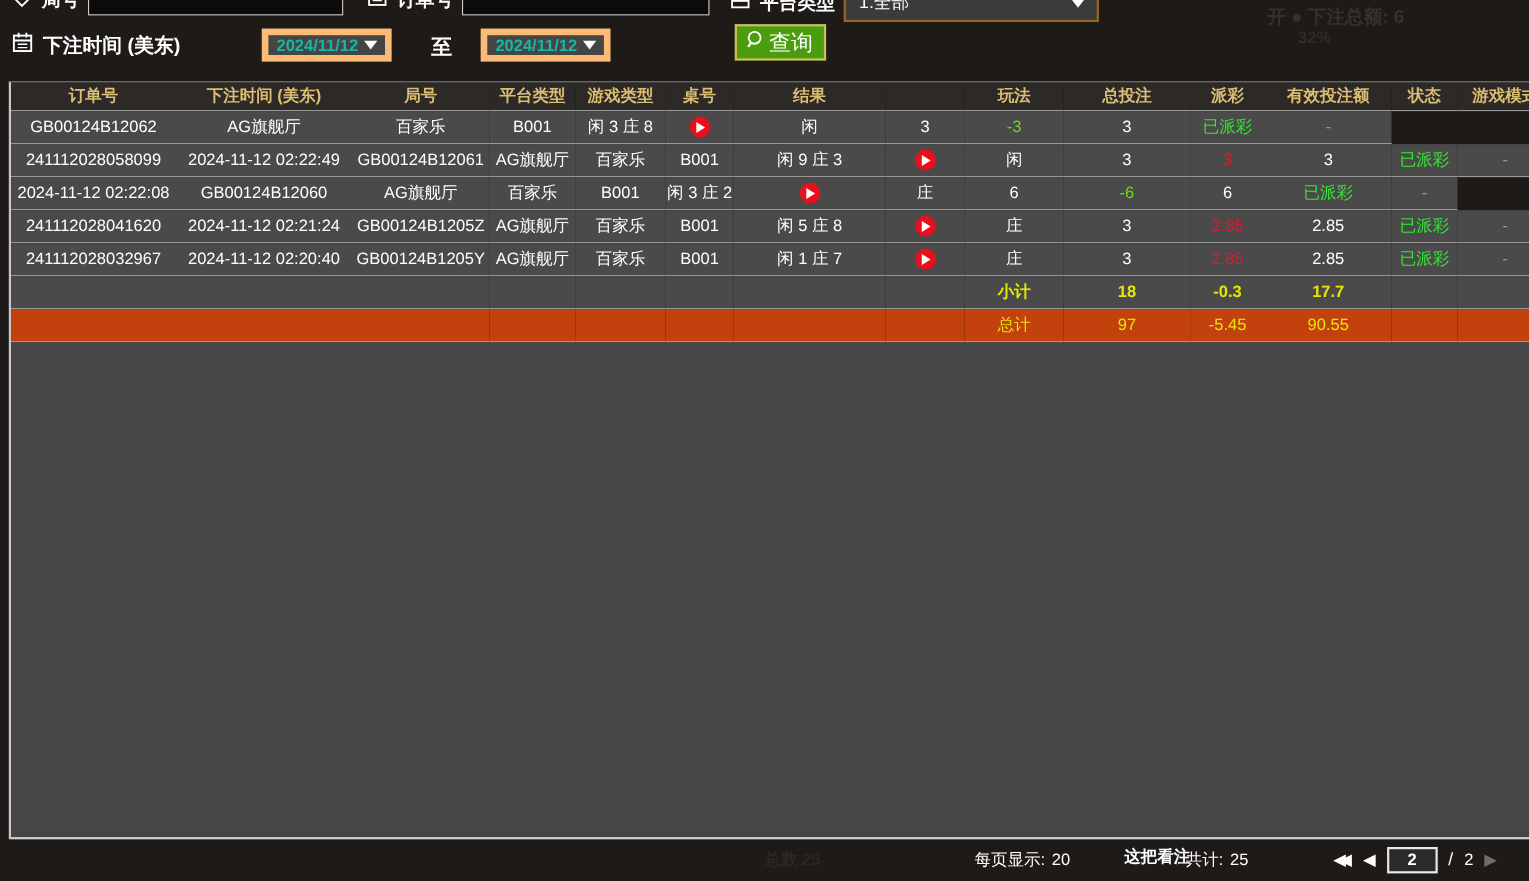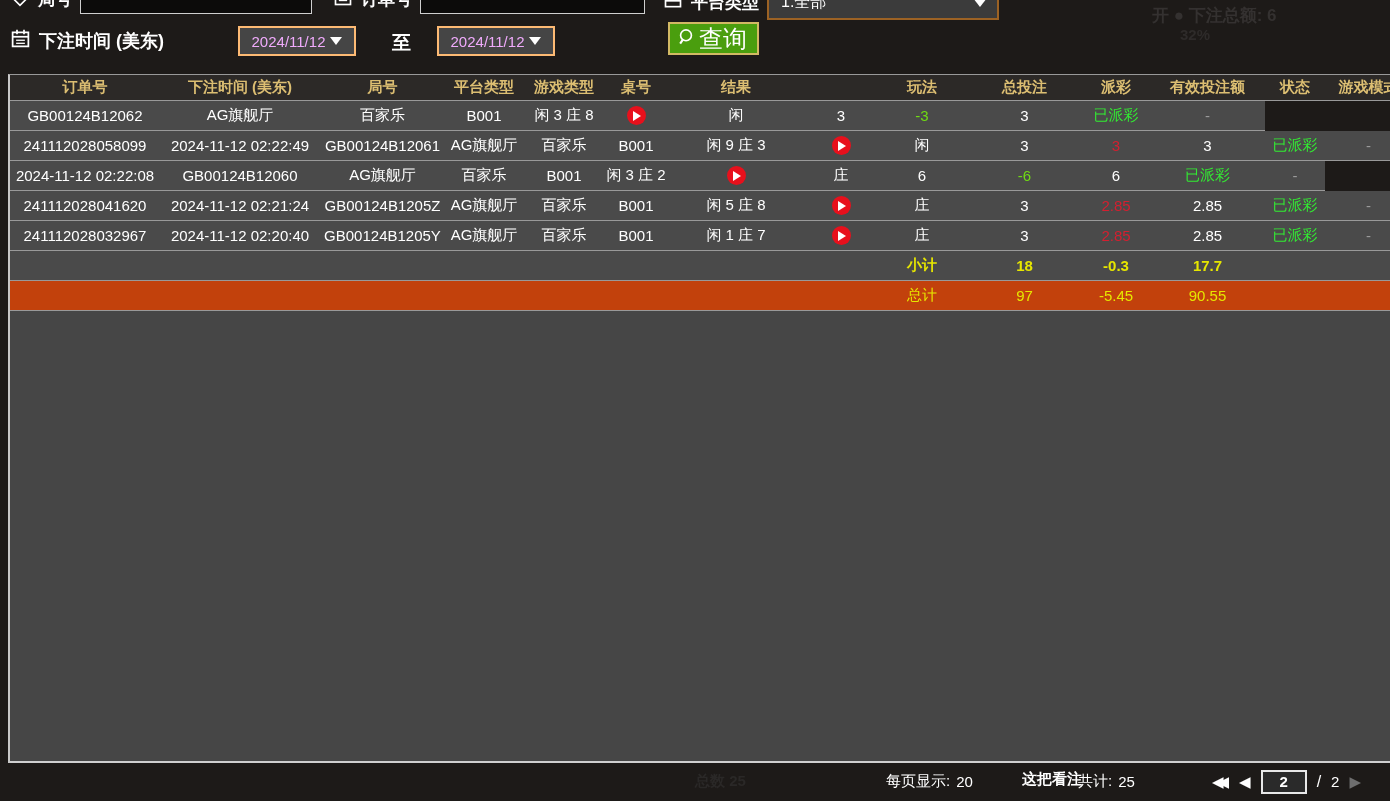--- a/index.html
+++ b/index.html
@@ -39,34 +39,34 @@
   .select-box .caret {
     position:absolute; right:10px; top:50%; margin-top:-4px;
     width:0; height:0; border-left:7px solid transparent;
     border-right:7px solid transparent; border-top:9px solid #fff;
   }
   .row2-item { position:absolute; display:flex; align-items:center; gap:8px; }
   #f-bettime { left:10px; top:28px; }
   #f-bettime .f-label { font-size:18px; }
   .date-box {
     position:absolute; top:26px; width:118px; height:30px; background:#454545;
-    border:2px solid #fdba74; color:#f0abfc; font-weight:normal; font-size:15px;
+    border:6px solid #fdba74; color:#14b8a6; font-weight:bold; font-size:15px;
     display:flex; align-items:center; justify-content:center; gap:5px; cursor:pointer;
   }
   #date-from { left:238px; }
   #date-to   { left:437px; }
   .date-box .caret {
     width:0; height:0; border-left:6px solid transparent;
     border-right:6px solid transparent; border-top:8px solid #fff;
   }
   #to-label { position:absolute; left:392px; top:30px; font-size:19px; font-weight:bold; }
   #query-btn {
     position:absolute; left:668px; top:22px; height:33px; padding:0 10px 0 6px;
     background:var(--button-green,#4a9e0e); border:2px solid #d2b964;
-    color:#fff; font-size:24px; display:flex; align-items:center; gap:3px; cursor:pointer;
+    color:#fff; font-size:20px; display:flex; align-items:center; gap:3px; cursor:pointer;
   }
 
   
   .table-wrap {
     position:absolute; left:8px; top:74px; width:1402px; z-index:1;
     border-left:2px solid #c8c8c8; border-top:1px solid #999;
   }
   .trow {
     display:grid;
     grid-template-columns:150px 160px 125px 78px 82px 62px 138px 72px 90px 115px 68px 115px 60px 87px;

